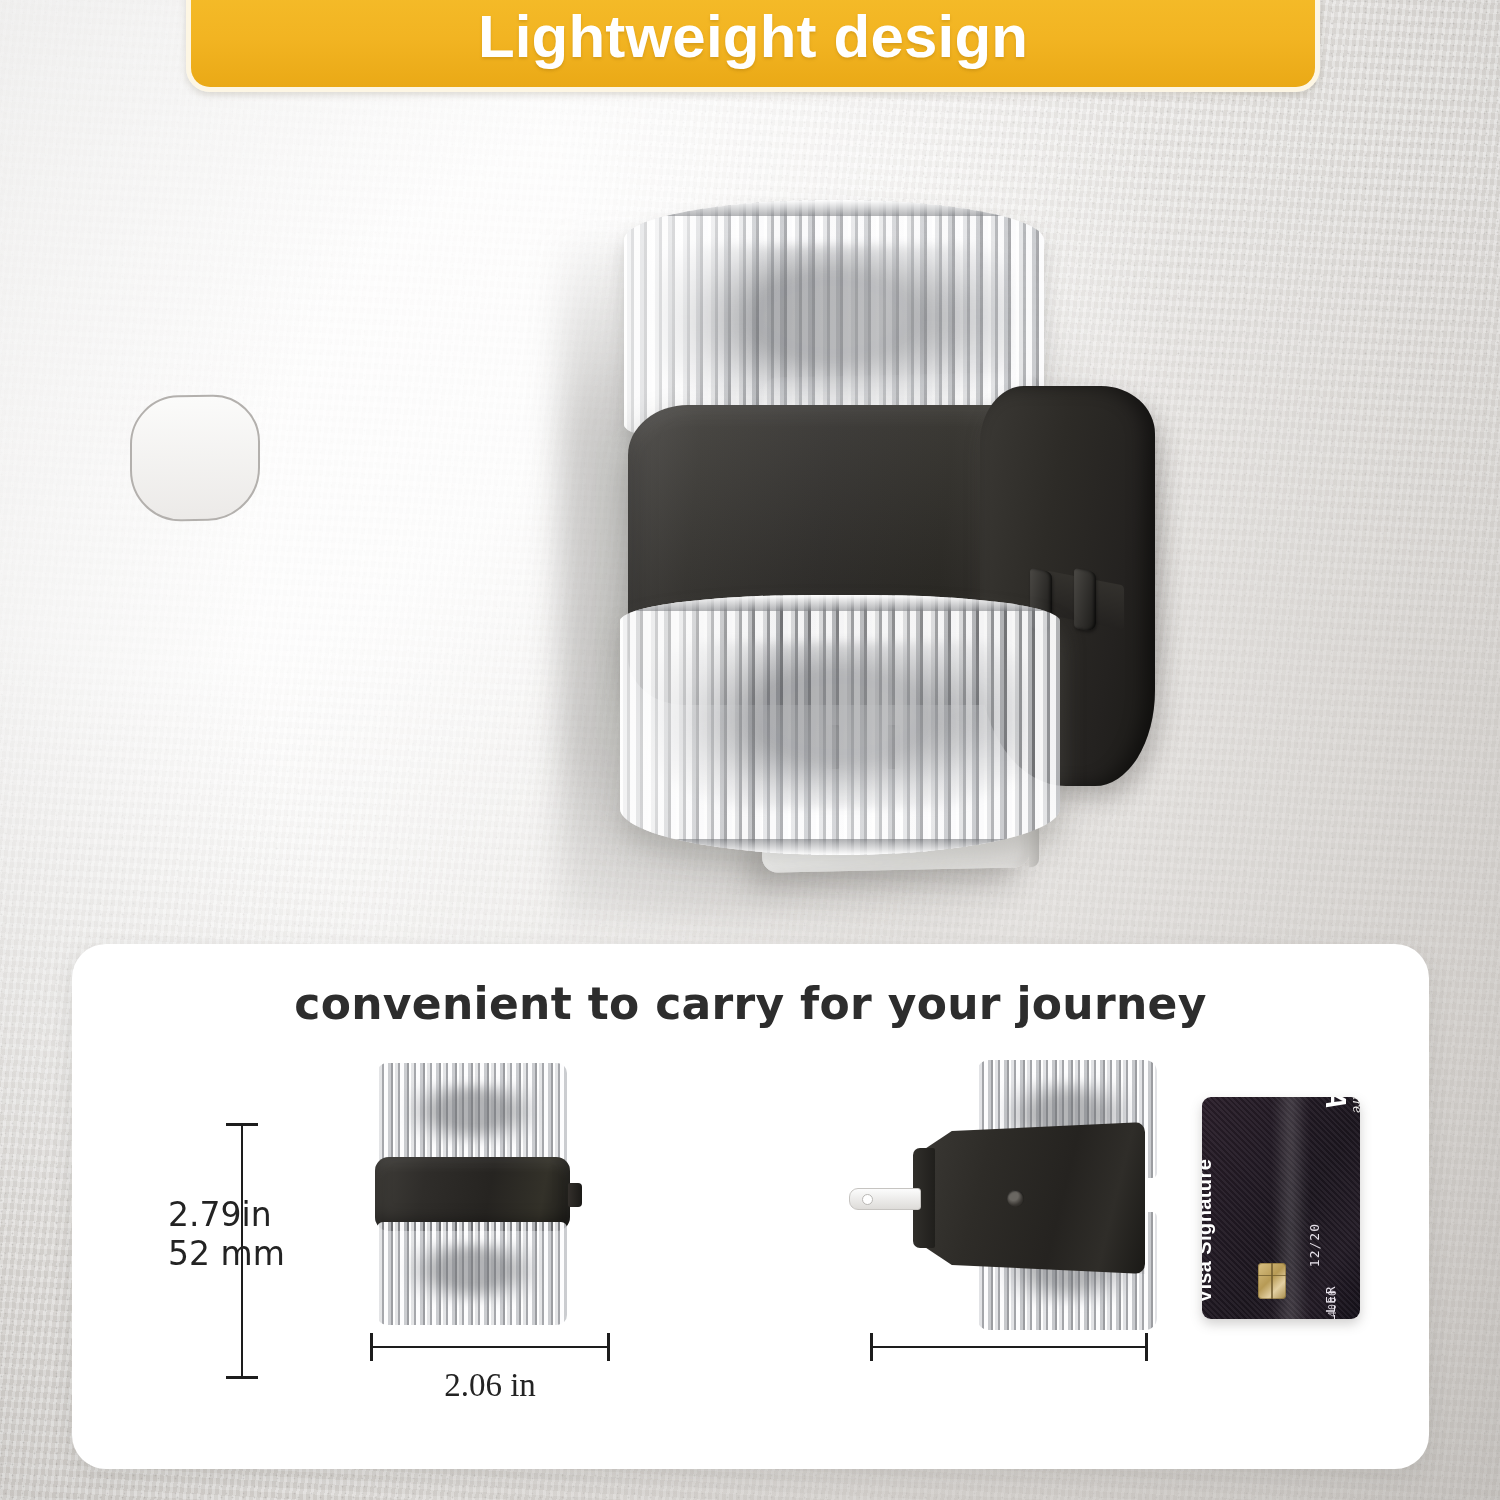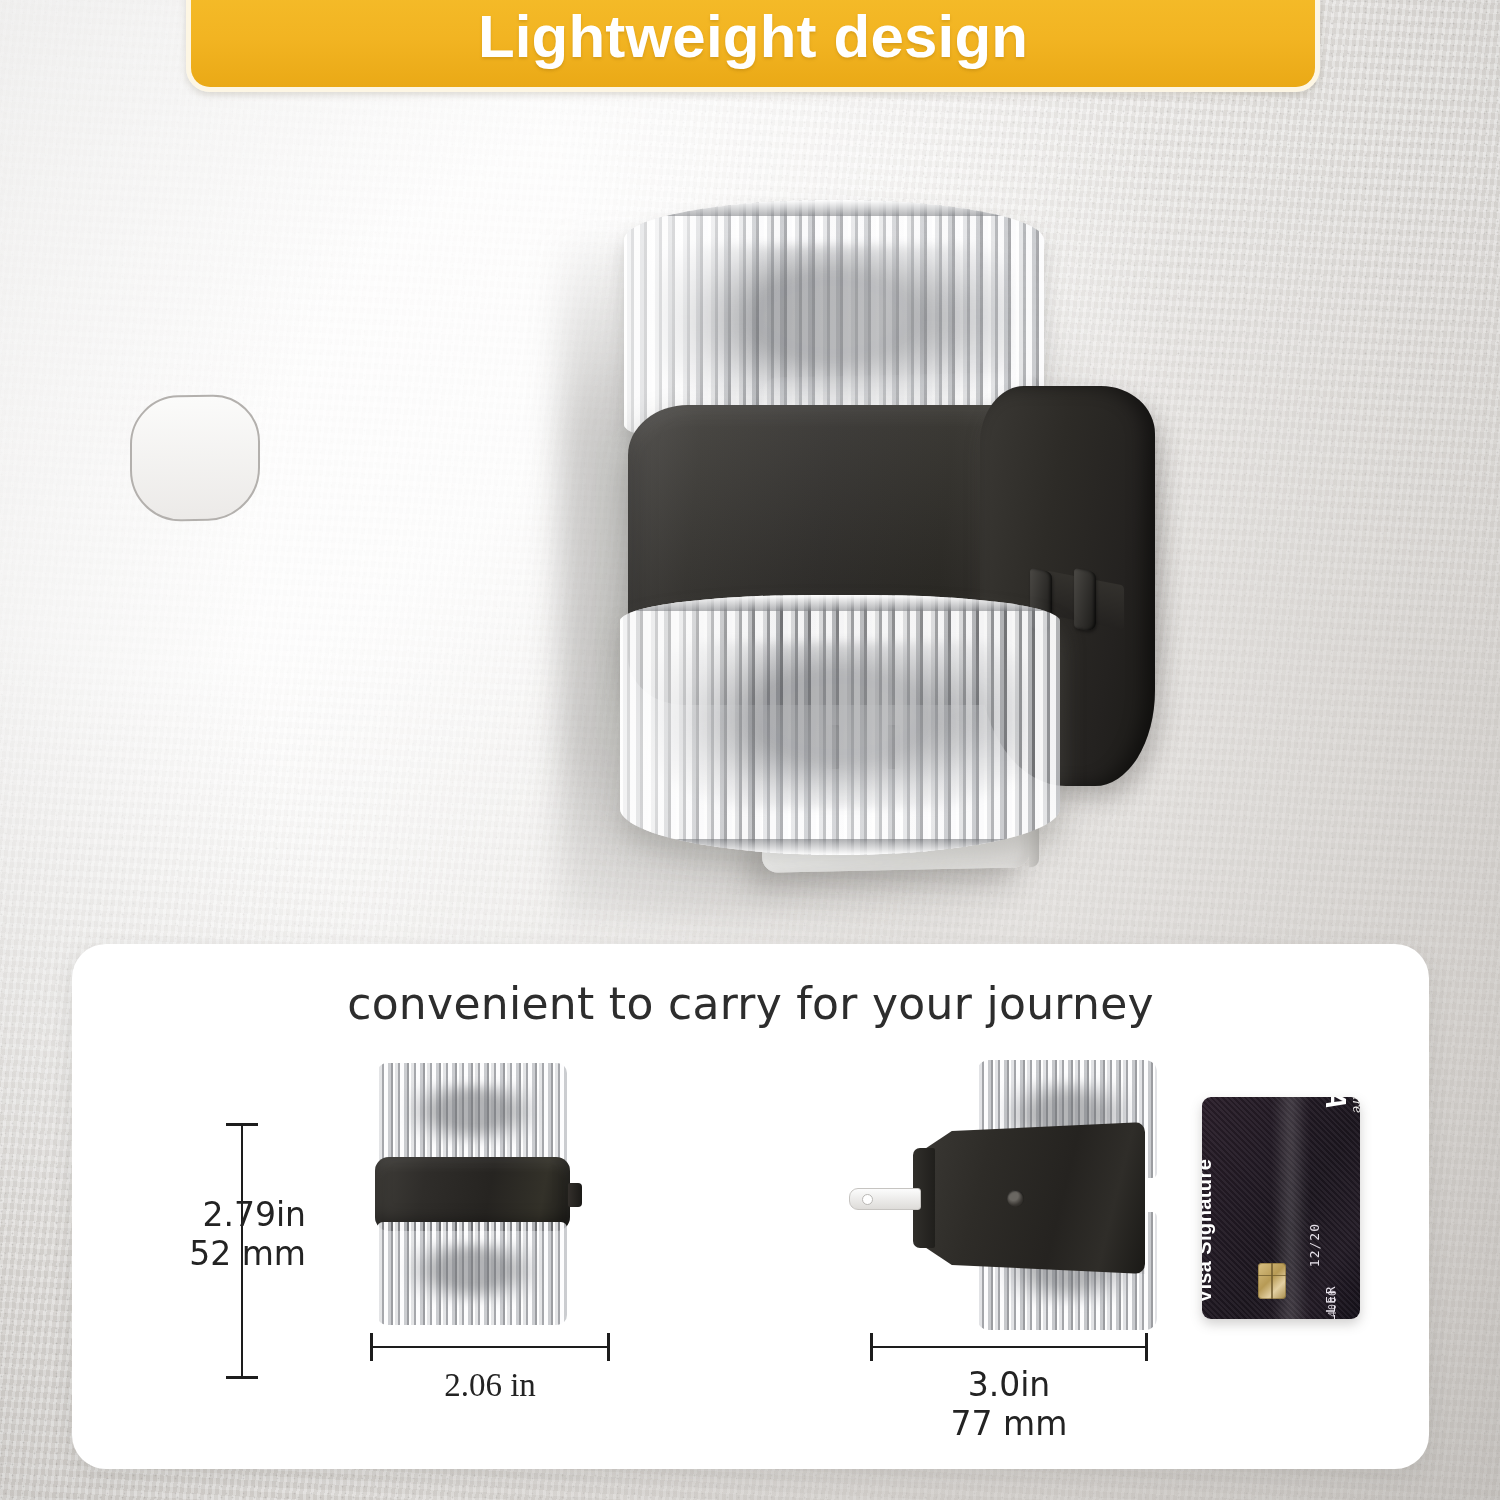--- a/index.html
+++ b/index.html
@@ -167,21 +167,21 @@
   }
 
   
   .card{
     position:absolute;left:72px;top:944px;width:1357px;height:525px;
     background:#ffffff;border-radius:34px;
     box-shadow:0 6px 20px rgba(120,116,112,.16);
   }
   .card-title{
     position:absolute;left:0;right:0;top:34px;text-align:center;
-    font-size:44px;color:#2d2d2d;font-weight:400;letter-spacing:.3px;
+    font-size:44px;color:#2d2d2d;font-weight:700;letter-spacing:.3px;
     font-family:"DejaVu Sans","Liberation Sans",sans-serif;
     white-space:nowrap;
   }
 
   
   .dimline{position:absolute;background:#1d1d1d;}
   .v-dim{left:241px;top:1123px;width:2px;height:256px;}
   .v-dim:before,.v-dim:after{
     content:"";position:absolute;left:-15px;width:32px;height:3px;background:#1d1d1d;
   }
@@ -195,21 +195,21 @@
   .h-dim:before{left:0;}
   .h-dim:after{right:0;}
   .h-dim-left{left:370px;top:1346px;width:240px;}
   .h-dim-right{left:870px;top:1346px;width:278px;}
 
   .dim-label{
     position:absolute;text-align:center;color:#232323;
     font-family:"DejaVu Sans","Liberation Sans",sans-serif;
     font-size:33px;line-height:1.18;font-weight:400;white-space:nowrap;
   }
-  .dim-h-label{left:176px;top:1196px;width:130px;text-align:right;}
+  .dim-h-label{left:168px;top:1196px;width:130px;text-align:left;}
   .dim-w-left{left:370px;top:1366px;width:240px;font-family:Liberation Serif, serif;}
   .dim-w-right{left:870px;top:1366px;width:278px;}
 
   
   .pf{position:absolute;left:375px;top:1063px;width:195px;height:262px;}
   .pf-shade{
     position:absolute;left:2px;width:190px;overflow:hidden;
     background:
       repeating-linear-gradient(90deg,
         rgba(255,255,255,.98) 0 2px,
@@ -418,24 +418,20 @@
     <div class="ps-shade ps-bot">
       <div class="bulb"></div>
     </div>
     <div class="ps-body"></div>
     <div class="ps-nose"></div>
     <div class="ps-sensor"></div>
     <div class="ps-prong"></div>
   </div>
 
   <div class="dimline h-dim h-dim-right"></div>
-  <div class="dim-label dim-w-right">
-    <div>3.0in</div>
-    <div>77 mm</div>
-  </div>
 
   <div class="visa">
     <div class="visa-sheen"></div>
     <div class="visa-logo">VISA</div>
     <div class="visa-sig">Signature</div>
     <div class="visa-brand">Visa Signature</div>
     <div class="visa-chip"></div>
     <div class="visa-num">4000</div>
     <div class="visa-exp">12/20</div>
     <div class="visa-name">A. MILLER</div>

